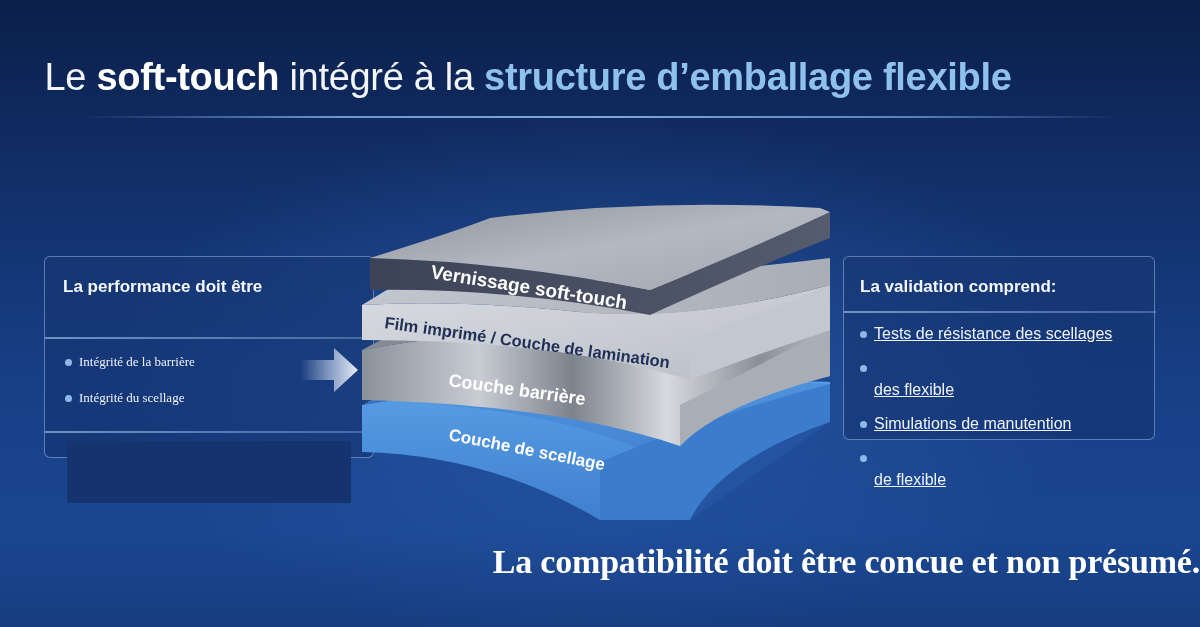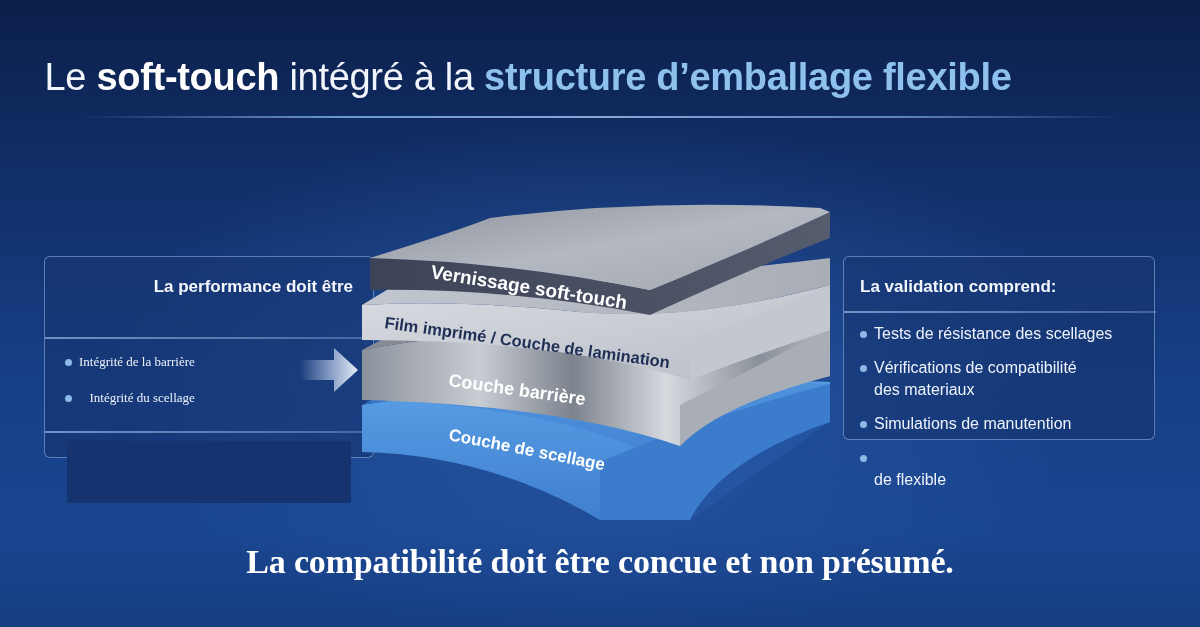--- a/index.html
+++ b/index.html
@@ -21,21 +21,21 @@
   .title .accent { font-weight: 700; color: #8fc1ee; }
   .title-rule {
     position: absolute; top: 116px; left: 80px; width: 1040px; height: 2px;
     background: linear-gradient(90deg, rgba(120,170,230,0) 0%, rgba(140,190,240,0.75) 25%, rgba(160,200,245,0.8) 50%, rgba(140,190,240,0.6) 80%, rgba(120,170,230,0) 100%);
   }
   .panel {
     position: absolute; border: 1.5px solid rgba(150,185,230,0.55);
     border-radius: 6px;
     background: linear-gradient(180deg, rgba(25,55,115,0.55), rgba(18,45,100,0.45));
   }
-  .panel-left { left: 44px; top: 256px; width: 330px; height: 202px; text-align: right; }
+  .panel-left { left: 44px; top: 256px; width: 330px; height: 202px; }
   .panel-right { left: 843px; top: 256px; width: 312px; height: 184px; }
   .panel h3 {
     font-size: 17px; font-weight: 700; color: #f4f7fc; line-height: 24px;
   }
   .panel-left h3 { position: absolute; left: 18px; top: 18px; width: 290px; }
   .panel-left h3 .l2 { display: block; padding-left: 18px; }
   .panel-right h3 { position: absolute; left: 16px; top: 18px; }
   .rule {
     position: absolute; height: 1.5px;
     background: linear-gradient(90deg, rgba(150,185,230,0.7), rgba(150,185,230,0.35));
@@ -45,29 +45,29 @@
   .panel-right .rule.r1 { left: 0; top: 54px; width: 312px; }
   ul { list-style: none; position: absolute; }
   li { position: relative; padding-left: 16px; font-size: 16px; line-height: 22px; color: #eef3fb; }
   li::before {
     content: ""; position: absolute; left: 2px; top: 8px; width: 7px; height: 7px;
     border-radius: 50%; background: #8cb9e8;
   }
   .panel-left ul { left: 18px; top: 94px; font-family: "Liberation Serif", "DejaVu Serif", serif; }
   .panel-left li { font-family: "Liberation Serif", "DejaVu Serif", serif; font-size: 13px; margin-bottom: 14px; }
   .panel-right ul { left: 14px; top: 66px; }
-  .panel-right li { margin-bottom: 12px; }
+  .panel-right li { margin-bottom: 12px; text-decoration: underline; }
   .blank-box {
     position: absolute; left: 22px; top: 184px; width: 284px; height: 62px;
     background: #15336f; border-radius: 2px;
   }
   .arrow { position: absolute; left: 300px; top: 348px; width: 58px; height: 44px; }
   .stack { position: absolute; left: 360px; top: 190px; width: 480px; height: 340px; }
   .footer {
-    position: absolute; top: 543px; left: 0; width: 1200px; text-align: center;
+    position: absolute; top: 543px; left: 0; width: 1200px; text-align: right;
     font-family: "Liberation Serif", "DejaVu Serif", serif; font-weight: 700;
     font-size: 34px; color: #ffffff; letter-spacing: -0.2px;
   }
 </style>
 </head>
 <body>
 
 <div class="title">
   <span>Le </span><span class="b">soft-touch</span><span> intégré à la </span><span class="accent">structure d’emballage flexible</span>
 </div>
@@ -166,19 +166,19 @@
   <text x="24" y="138" fill="#1f2f55" font-size="16.5" font-weight="700" font-family="Liberation Sans, sans-serif" transform="rotate(8 24 138)">Film imprimé / Couche de lamination</text>
   <text x="88" y="196" fill="#ffffff" font-size="18" font-weight="700" font-family="Liberation Sans, sans-serif" transform="rotate(8 88 196)">Couche barrière</text>
   <text x="88" y="250" fill="#ffffff" font-size="17" font-weight="700" font-family="Liberation Sans, sans-serif" transform="rotate(11 88 250)">Couche de scellage</text>
 </svg>
 
 <div class="panel panel-right">
   <h3>La validation comprend:</h3>
   <div class="rule r1"></div>
   <ul>
     <li><span>Tests de résistance des scellages</span></li>
-    <li><span>Vérifications de compatibilité</span><br><span>des materiaux</span></li>
+    <li><br><span>des flexible</span></li>
     <li><span>Simulations de manutention</span></li>
     <li><br><span>de flexible</span></li>
   </ul>
 </div>
 
 <div class="footer">La compatibilité doit être concue et non présumé.</div>
 
 </body></html>

